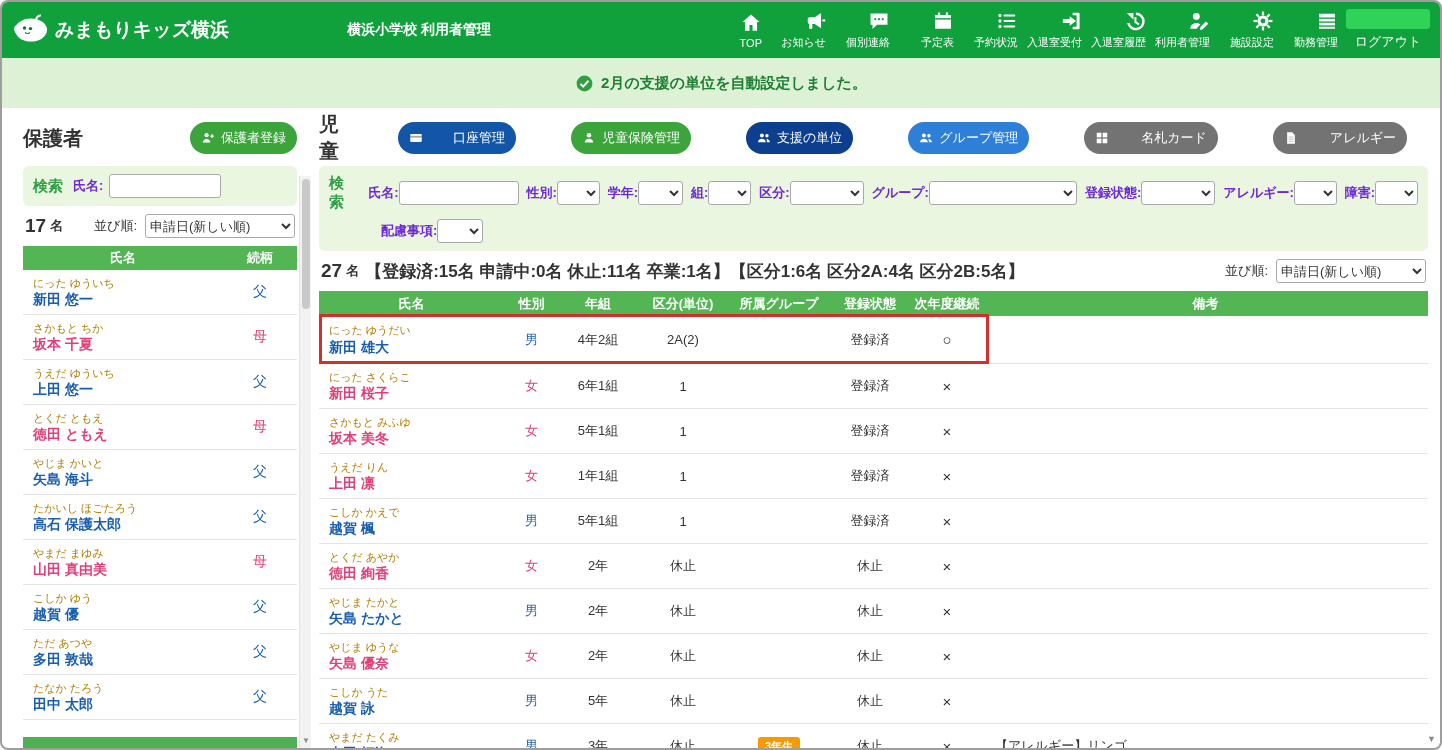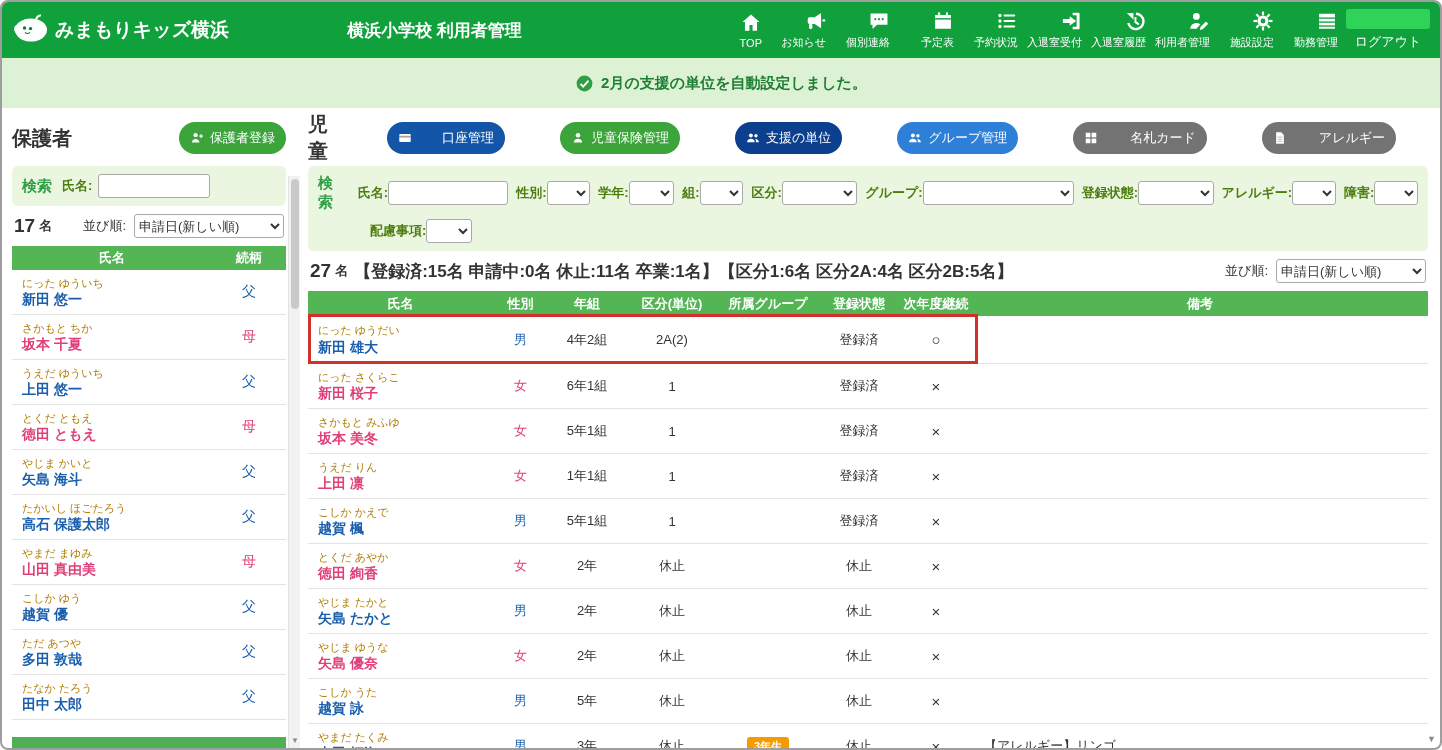--- a/index.html
+++ b/index.html
@@ -3,53 +3,53 @@
 <meta charset="utf-8">
 <style>
   * { box-sizing: border-box; margin: 0; padding: 0; }
   html,body { width:1442px; height:750px; overflow:hidden; }
   body { font-family:"Liberation Sans","DejaVu Sans",sans-serif; font-size:13px; color:#333; background:#fff; }
   .page { position:relative; width:1442px; height:750px; border:2px solid #9e9e9e; border-radius:8px; overflow:hidden; background:#fff; }
 
   
   header { display:flex; align-items:center; height:56px; background:#10a03c; padding:0 10px; }
   .logo { display:flex; align-items:center; gap:7px; color:#fff; font-weight:bold; font-size:19px; cursor:pointer; white-space:nowrap; }
-  .app-title { color:#fff; font-weight:bold; font-size:17px; margin-left:118px; white-space:nowrap; }
+  .app-title { color:#fff; font-weight:bold; font-size:14px; margin-left:118px; white-space:nowrap; }
   nav { margin-left:auto; display:flex; align-items:center; }
   .nav-item { display:flex; flex-direction:column; align-items:flex-end; justify-content:center; gap:3px; color:#fff; font-size:11px; width:64px; cursor:pointer; white-space:nowrap; }
   .nav-item svg { width:22px; height:22px; display:block; }
   .logout { display:flex; flex-direction:column; align-items:center; gap:4px; color:#fff; font-size:13px; margin-left:8px; cursor:pointer; }
   .logout-badge { width:84px; height:20px; background:#2ed357; border-radius:3px; }
 
   
   .notice { height:50px; background:#ddf2d5; display:flex; align-items:center; justify-content:center; gap:7px; color:#1e7e34; font-weight:bold; font-size:15px; }
   .notice svg { width:19px; height:19px; display:block; }
 
   
-  .main { display:flex; gap:8px; height:640px; padding:10px 12px 0 10px; }
+  .main { display:flex; gap:8px; height:640px; padding:10px 12px 0 21px; }
   .left  { width:288px; display:flex; flex-direction:column; position:relative; padding-right:14px; }
   .right { flex:1; display:flex; flex-direction:column; min-width:0; }
 
   .sec-head { display:flex; align-items:center; height:40px; margin-bottom:8px; }
   h2 { font-size:20px; color:#333; font-weight:bold; }
   .left .sec-head { justify-content:space-between; }
   .right .sec-head h2 { margin-right:12px; }
 
   .btn { display:inline-flex; align-items:center; gap:6px; border:none; color:#fff; font-weight:normal; font-size:13px; padding:7px 11px; border-radius:16px; cursor:pointer; font-family:inherit; white-space:nowrap;margin-left:47px; }
   .btn svg { width:14px; height:14px; display:block; }
   .btn-green    { background:#3ba43b; }
   .btn-darkblue { background:#1356a8;gap:30px; }
   .btn-navy     { background:#0c3f8e; }
   .btn-blue     { background:#2e7fd8; }
   .btn-slate    { background:#737373;gap:32px; }
   .actions { margin-left:auto; display:flex; gap:8px; }
 
   .searchbox { background:#eaf6df; border-radius:6px; padding:8px 10px; display:flex; align-items:center; gap:6px; }
   .search-label { color:#2f9e44; font-weight:bold; font-size:15px; margin-right:2px; }
-  .flabel { font-weight:bold; font-size:13px; color:#4d7c0f; white-space:nowrap; margin-left:8px; }
+  .flabel { font-weight:bold; font-size:13px; color:#6d28d9; white-space:nowrap; margin-left:8px; }
   input[type=text], select { border:1px solid #a9a9a9; border-radius:3px; height:24px; font-size:13px; font-family:inherit; background:#fff; color:#333; }
   .csearch { flex-direction:column; align-items:stretch; gap:7px; }
   .frow { display:flex; align-items:center; }
   .frow2 { margin-left:44px; }
 
   .count-row, .summary-row { display:flex; align-items:center; padding:8px 2px; gap:4px; }
   .count-num { font-size:19px; font-weight:bold; }
   .count-unit { font-size:13px; font-weight:bold; margin-right:2px; }
   .stats { font-weight:bold; font-size:17px; white-space:nowrap; overflow:hidden; }
   .sort-label { margin-left:auto; font-size:13px; white-space:nowrap; margin-right:4px; }

